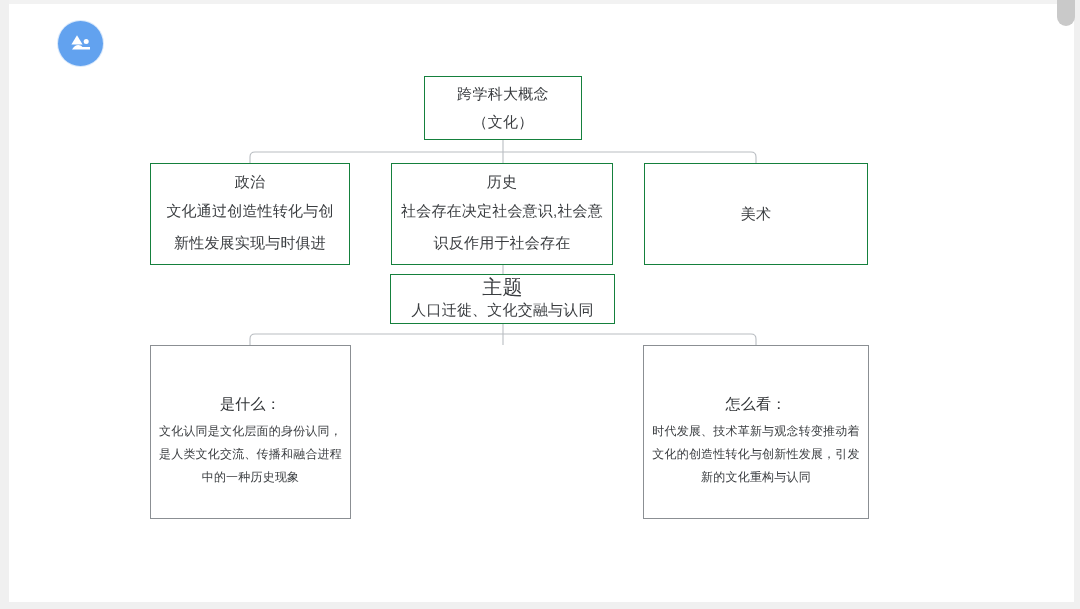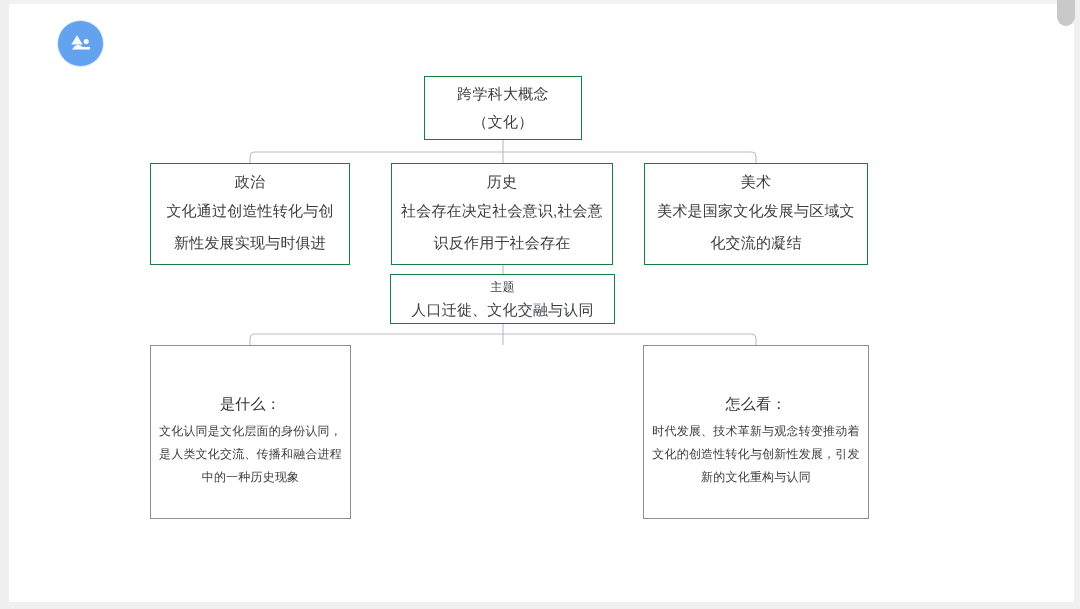--- a/index.html
+++ b/index.html
@@ -142,21 +142,21 @@
   .subject-node .title { margin-bottom: 0; }
   .subject-node .body  { line-height: 32px; }
 
   
   #node-theme {
     left: 390px;
     top: 274px;
     width: 225px;
     height: 50px;
   }
-  #node-theme .title { line-height: 22px; font-size: 12px; }
+  #node-theme .title { line-height: 22px; font-size: 20px; }
   #node-theme .body  { line-height: 24px; font-size: 15px; }
 
   
   .question-node {
     border: 1px solid #8b8f93;
     top: 345px;
     height: 174px;
     padding-top: 14px;
   }
   #node-what  { left: 150px; width: 201px; }
@@ -223,21 +223,20 @@
       <div class="body">文化通过创造性转化与创新性发展实现与时俱进</div>
     </div>
 
     <div class="node subject-node" id="node-history">
       <div class="title">历史</div>
       <div class="body">社会存在决定社会意识,社会意识反作用于社会存在</div>
     </div>
 
     <div class="node subject-node" id="node-art">
       <div class="title">美术</div>
-      <div class="body">美术是国家文化发展与区域文化交流的凝结</div>
     </div>
 
     <div class="node" id="node-theme">
       <div class="title">主题</div>
       <div class="body">人口迁徙、文化交融与认同</div>
     </div>
 
     <div class="node question-node" id="node-what">
       <div class="title">是什么：</div>
       <div class="body">文化认同是文化层面的身份认同，是人类文化交流、传播和融合进程中的一种历史现象</div>

